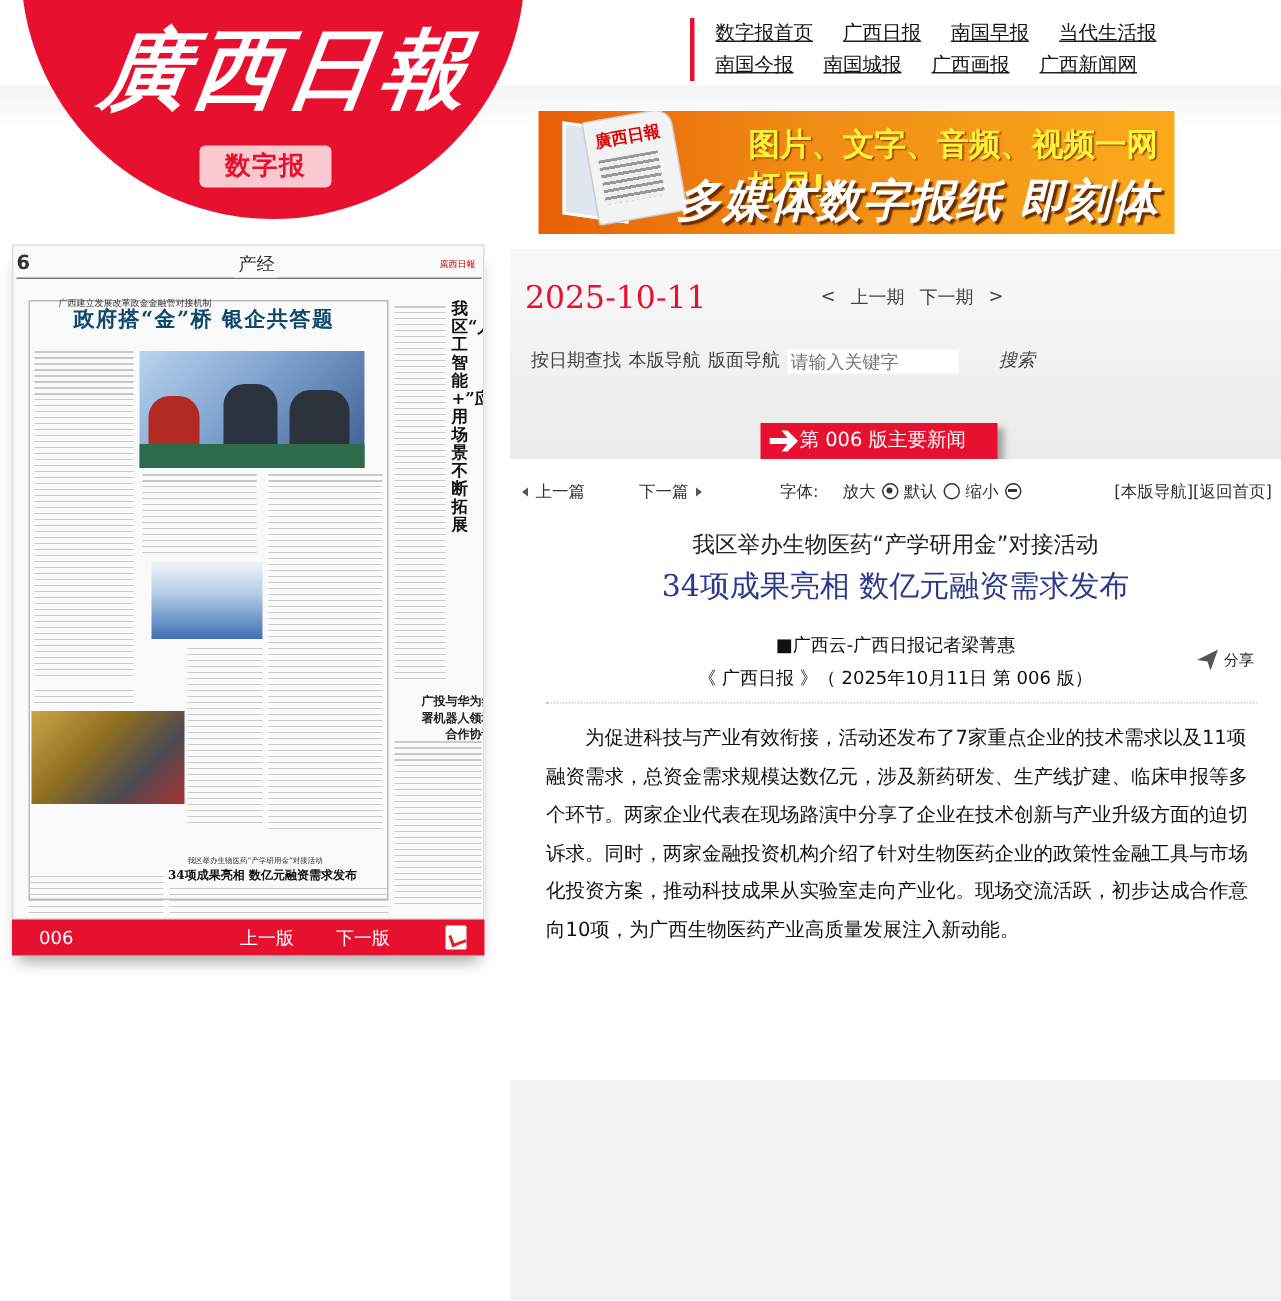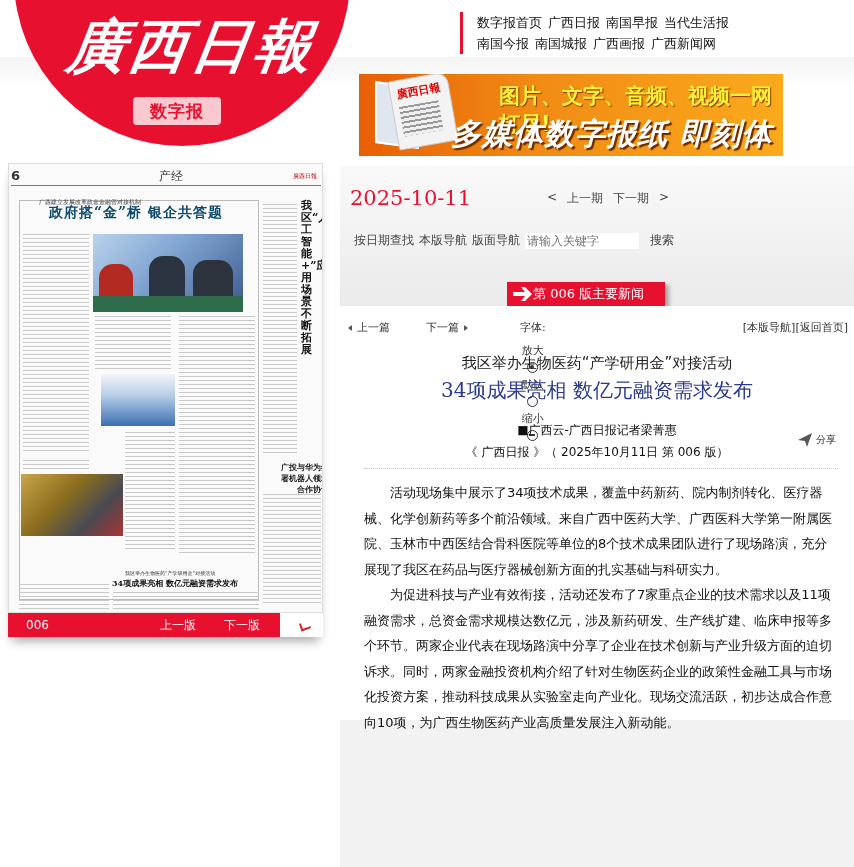--- a/index.html
+++ b/index.html
@@ -7,21 +7,21 @@
   body { font-family: "DejaVu Sans", "Liberation Sans", sans-serif; color: #222; position: relative; }
 
   
   .header { position: absolute; left: 0; top: 0; width: 854px; height: 160px; background: #fff; }
   .header-shade { position: absolute; left: 0; top: 57px; width: 854px; height: 100px; background: linear-gradient(#f4f4f4, #ffffff 30%); }
   .logo-disc { position: absolute; left: 14px; top: -190px; width: 336px; height: 336px; border-radius: 50%; background: #e8102f; }
   .logo-text { position: absolute; left: 68px; top: 8px; font-family: "DejaVu Serif", serif; font-size: 58px; font-weight: bold; color: #fff; letter-spacing: 4px; font-style: italic; transform: skewX(-8deg); }
   .logo-badge { position: absolute; left: 133px; top: 97px; width: 88px; height: 28px; background: #f9c9cf; border-radius: 4px; color: #e8102f; font-size: 17px; font-weight: bold; text-align: center; line-height: 28px; letter-spacing: 1px; }
 
   .top-links { position: absolute; left: 460px; top: 12px; border-left: 3px solid #e8102f; padding-left: 14px; }
-  .top-links .row { display: flex; gap: 6px; height: 21px; line-height: 21px; }
+  .top-links .row { display: flex; gap: 20px; height: 21px; line-height: 21px; text-decoration: underline; }
   .top-links a { font-size: 13px; color: #111; text-decoration: none; }
 
   .banner { position: absolute; left: 359px; top: 74px; width: 424px; height: 82px; background: linear-gradient(90deg, #e85f06 0%, #f08a14 40%, #fbaa1c 100%); overflow: hidden; }
   .banner .paper { position: absolute; left: 12px; top: 2px; width: 86px; height: 74px; }
   .banner .monitor { position: absolute; left: 4px; top: 8px; width: 44px; height: 62px; background: #dfe6ef; border: 2px solid #fff; transform: skewY(8deg); }
   .banner .sheet { position: absolute; left: 22px; top: 0px; width: 60px; height: 70px; background: #f3f3f3; border: 1px solid #ccc; transform: rotate(-10deg); border-radius: 2px 12px 2px 2px; }
   .banner .sheet b { position: absolute; left: 6px; top: 6px; font-size: 11px; color: #d00; font-family: "DejaVu Serif", serif; }
   .banner .sheet i { position: absolute; left: 6px; top: 26px; width: 40px; height: 30px; background: repeating-linear-gradient(#999 0 2px, #eee 2px 5px); }
   .banner .line1 { position: absolute; left: 140px; top: 8px; font-size: 21px; font-weight: bold; color: #fff23a; text-shadow: 1px 1px 1px #8a3a00; letter-spacing: 0px; }
   .banner .line2 { position: absolute; left: 92px; top: 40px; font-size: 30px; font-weight: bold; font-style: italic; color: #fff; text-shadow: 2px 2px 1px #6b2c00; letter-spacing: 1px; }
@@ -42,46 +42,46 @@
   .photo1 .p2 { position: absolute; left: 56px; top: 22px; width: 36px; height: 42px; background: #2b3340; border-radius: 14px 14px 0 0; }
   .photo1 .p3 { position: absolute; left: 100px; top: 26px; width: 40px; height: 40px; background: #2d333c; border-radius: 14px 14px 0 0; }
   .photo1 .tbl { position: absolute; left: 0; top: 62px; width: 150px; height: 16px; background: #2e6b4a; }
   .photo2 { position: absolute; left: 92px; top: 210px; width: 74px; height: 52px; background: linear-gradient(180deg, #f2f4f7 0%, #b8cfe8 40%, #3d6fb2 100%); }
   .photo3 { position: absolute; left: 12px; top: 310px; width: 102px; height: 62px; background: linear-gradient(135deg, #c9a64a 0%, #8d6e1e 40%, #4a4a52 70%, #a33 100%); }
   .vhead { position: absolute; left: 292px; top: 36px; width: 14px; font-size: 11px; font-family: "DejaVu Serif", serif; color: #111; line-height: 12px; font-weight: bold; word-break: break-all; }
   .thumb .sub2 { position: absolute; left: 270px; top: 298px; font-size: 8px; font-weight: bold; color: #222; font-family: "DejaVu Serif", serif; width: 50px; text-align: right; line-height: 11px; }
   .thumb .bottomkick { position: absolute; left: 116px; top: 406px; font-size: 5px; color: #333; }
   .thumb .bottomhead { position: absolute; left: 103px; top: 414px; font-size: 8px; font-weight: bold; color: #111; font-family: "DejaVu Serif", serif; }
 
-  .thumb-bar { position: absolute; left: 0; top: 450px; width: 272px; height: 24px; background: #e8102f; color: #fff; font-size: 12px; line-height: 24px; }
+  .thumb-bar { position: absolute; left: 0; top: 450px; width: 315px; height: 24px; background: #e8102f; color: #fff; font-size: 12px; line-height: 24px; }
   .thumb-bar .pg { position: absolute; left: 18px; }
   .thumb-bar .prev { position: absolute; left: 152px; color: #fff; text-decoration: none; }
   .thumb-bar .next { position: absolute; left: 216px; color: #fff; text-decoration: none; }
   .thumb-bar .pdf { position: absolute; left: 289px; top: 4px; width: 14px; height: 16px; background: #fff; border-radius: 1px; }
   .thumb-bar .pdf::after { content: ""; position: absolute; left: 3px; top: 5px; width: 8px; height: 6px; border: 2px solid #d22; border-top: none; border-right: none; transform: rotate(-20deg); }
 
   
   .right { position: absolute; left: 340px; top: 166px; width: 514px; height: 701px; background: linear-gradient(#f9f9f9 0%, #dcdcdc 40%, #f2f2f2 60%); }
   .date { position: absolute; left: 10px; top: 20px; font-family: "DejaVu Serif", serif; font-size: 21px; color: #e8102f; }
   .issue-nav { position: absolute; left: 207px; top: 24px; font-size: 12px; color: #444; display: flex; gap: 10px; }
   .issue-nav a { color: #444; text-decoration: none; }
   .toolbar { position: absolute; left: 14px; top: 66px; display: flex; align-items: center; font-size: 12px; color: #444; gap: 5px; }
   .toolbar a { color: #444; text-decoration: none; }
   .toolbar input { width: 114px; height: 16px; border: none; background: #fff; font-size: 12px; padding: 0 2px; color: #333; font-family: inherit; }
-  .toolbar .search-btn { margin-left: 6px; }
+  .toolbar .search-btn { margin-left: 22px; font-style: italic; }
 
   .page-tab { position: absolute; left: 167px; top: 116px; width: 158px; height: 24px; background: #e8102f; color: #fff; font-size: 13px; line-height: 24px; padding-left: 26px; box-shadow: 4px 3px 4px rgba(0,0,0,0.3); }
   .page-tab .arrow { position: absolute; left: 6px; top: 4px; width: 20px; height: 16px; }
 
   .article { position: absolute; left: 0; top: 140px; width: 514px; height: 414px; background: #fff; }
   .art-nav { position: absolute; left: 8px; top: 14px; width: 500px; height: 16px; font-size: 11px; color: #333; }
   .art-nav a { color: #333; text-decoration: none; }
   .art-nav .prev { position: absolute; left: 0; }
   .art-nav .next { position: absolute; left: 78px; }
-  .art-nav .font { position: absolute; left: 172px; display: flex; gap: 4px; align-items: center; flex-direction: column; }
+  .art-nav .font { position: absolute; left: 172px; display: flex; gap: 4px; align-items: center; }
   .art-nav .font .circle { display: inline-block; width: 11px; height: 11px; border: 1.5px solid #333; border-radius: 50%; position: relative; vertical-align: middle; }
   .art-nav .font .circle.plus::after { content: ""; position: absolute; left: 2px; top: 2px; width: 4px; height: 4px; background: #333; border-radius: 50%; }
   .art-nav .font .circle.minus::after { content: ""; position: absolute; left: 1px; top: 3px; width: 6px; height: 1.5px; background: #333; }
   .art-nav .links { position: absolute; right: 0; }
   .tri-l { display: inline-block; width: 0; height: 0; border-top: 3px solid transparent; border-bottom: 3px solid transparent; border-right: 4px solid #555; margin-right: 5px; vertical-align: middle; }
   .tri-r { display: inline-block; width: 0; height: 0; border-top: 3px solid transparent; border-bottom: 3px solid transparent; border-left: 4px solid #555; margin-left: 5px; vertical-align: middle; }
 
   .pre-title { position: absolute; left: 0; top: 48px; width: 514px; text-align: center; font-size: 15px; color: #222; }
   .main-title { position: absolute; left: 0; top: 71px; width: 514px; text-align: center; font-size: 20px; color: #2b3a8c; font-family: "DejaVu Serif", serif; }
   .byline { position: absolute; left: 0; top: 116px; width: 514px; text-align: center; font-size: 12px; color: #111; }
@@ -222,17 +222,16 @@
     <div class="source">《 广西日报 》（ 2025年10月11日   第 006 版）</div>
     <div class="share">
       <svg viewBox="0 0 14 14">
         <path d="M0 7 L14 0 L9 14 L7 8 Z" fill="#555"></path>
       </svg>
       <span>分享</span>
     </div>
     <div class="divider"></div>
 
     <div class="body">
-      <p>活动现场集中展示了34项技术成果，覆盖中药新药、院内制剂转化、医疗器械、化学创新药等多个前沿领域。来自广西中医药大学、广西医科大学第一附属医院、玉林市中西医结合骨科医院等单位的8个技术成果团队进行了现场路演，充分展现了我区在药品与医疗器械创新方面的扎实基础与科研实力。</p>
       <p>为促进科技与产业有效衔接，活动还发布了7家重点企业的技术需求以及11项融资需求，总资金需求规模达数亿元，涉及新药研发、生产线扩建、临床申报等多个环节。两家企业代表在现场路演中分享了企业在技术创新与产业升级方面的迫切诉求。同时，两家金融投资机构介绍了针对生物医药企业的政策性金融工具与市场化投资方案，推动科技成果从实验室走向产业化。现场交流活跃，初步达成合作意向10项，为广西生物医药产业高质量发展注入新动能。</p>
     </div>
   </div>
 </div>
 
 </body></html>

